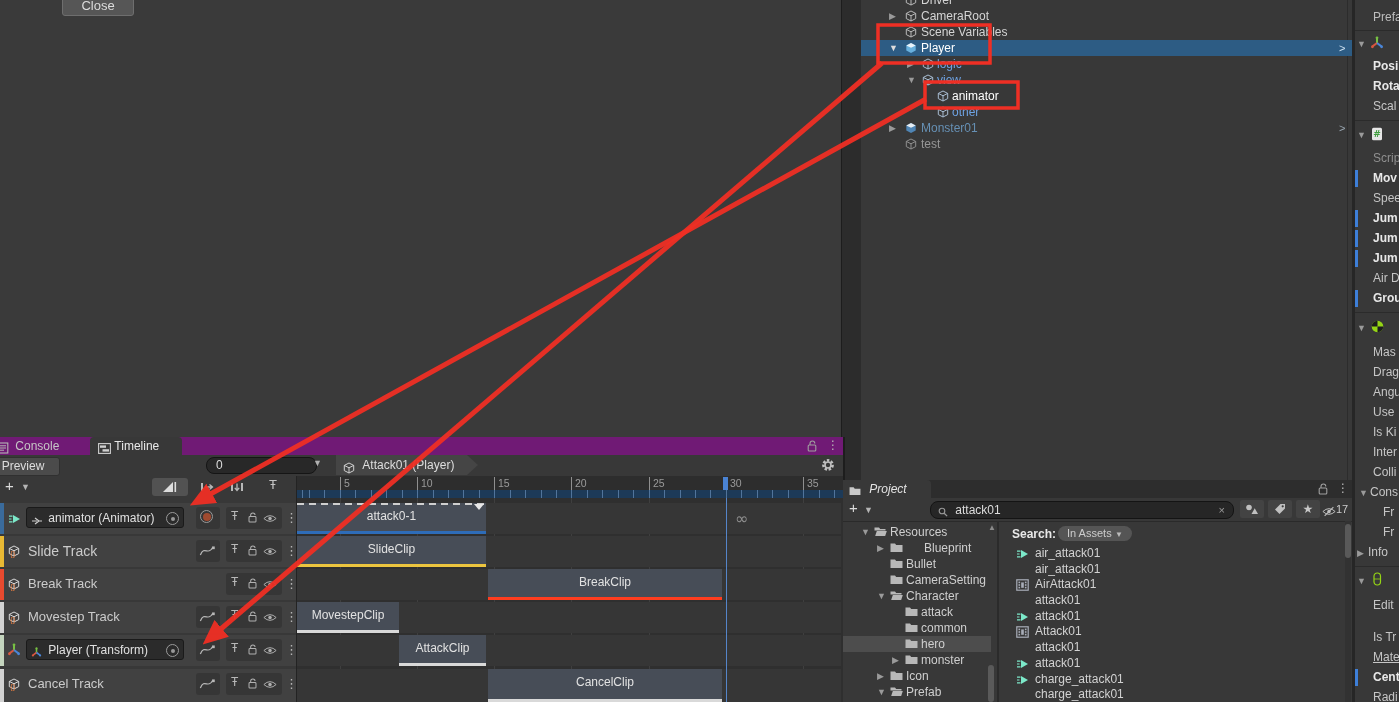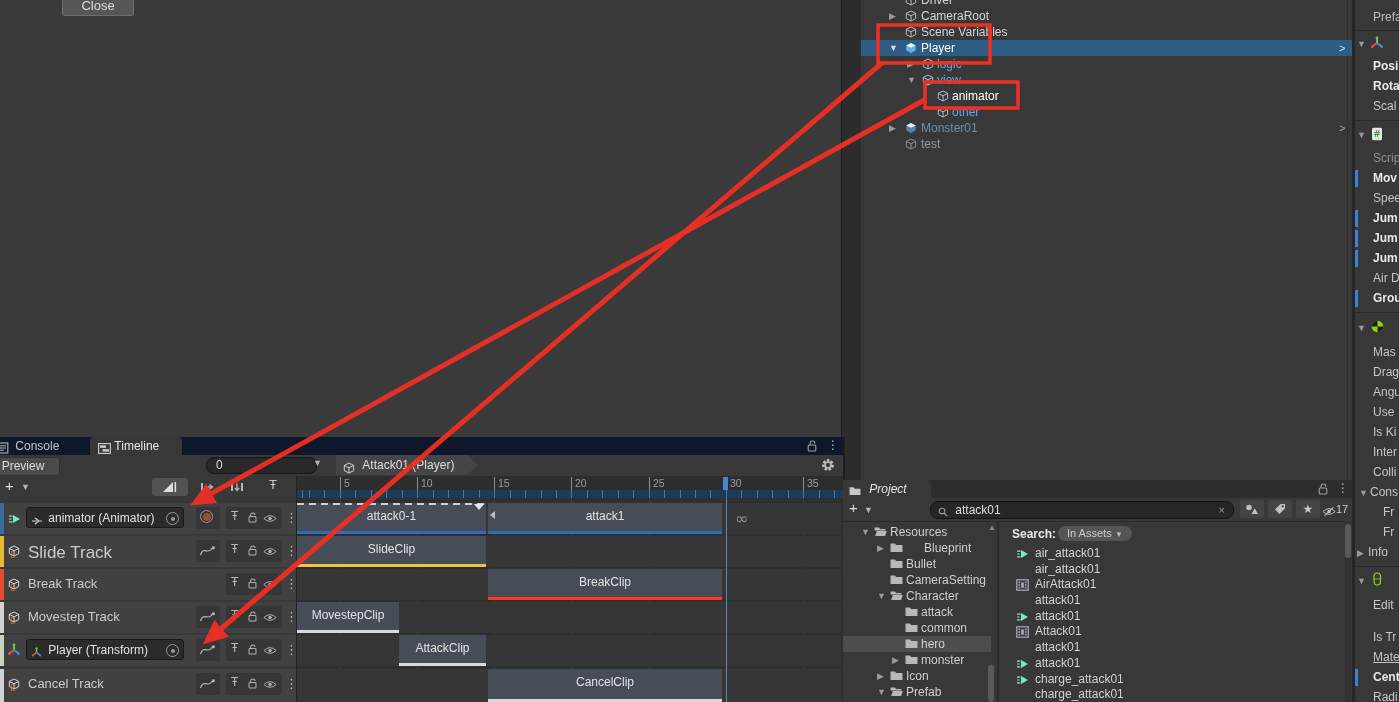--- a/index.html
+++ b/index.html
@@ -282,21 +282,21 @@
     <div class="irow" style="top:598px;">Edit</div>
     <div class="irow" style="top:630px;">Is Tr</div>
     <div class="irow" style="top:650px;text-decoration:underline;">Mate</div>
     <div class="ibar" style="top:669px;"></div>
     <div class="irow ibold" style="top:670px;">Cent</div>
     <div class="irow" style="top:690px;">Radi</div>
   </div>
 
   <div class="abs" style="left:0;top:437px;width:843px;height:265px;background:#383838;border-right:2px solid #1d1d1d;overflow:hidden;">
 
-    <div class="abs" style="left:0;top:0;width:843px;height:18px;background:#0f172a;">
+    <div class="abs" style="left:0;top:0;width:843px;height:18px;background:#701a75;">
       <div class="abs" style="left:0;top:0;width:86px;height:18px;line-height:18px;">
         <svg class="ico" width="12" height="12" style="margin:2px 0 0 -3px;color:#b5b5b5;">
             <use href="#sym-doc"></use>
           </svg>
         <span style="color:#c5c5c5;margin-left:3px;vertical-align:top;">Console</span>
       </div>
       <div class="abs" style="left:90px;top:0;width:92px;height:18px;line-height:18px;background:#383838;border-radius:4px 4px 0 0;padding-left:8px;box-sizing:border-box;">
         <svg class="ico" width="13" height="11" style="margin-top:3px;color:#cfcfcf;">
             <use href="#sym-tlwin"></use>
           </svg>
@@ -384,25 +384,20 @@
     <div class="lane" style="top:165px;"></div>
     <div class="lane" style="top:198px;"></div>
     <div class="lane" style="top:232px;height:33px;"></div>
 
     <div class="clip" style="left:297px;top:66px;width:189px;">
       <div class="abs" style="left:0;top:0;width:189px;height:2px;background:repeating-linear-gradient(90deg,#cfcfcf 0,#cfcfcf 7px,transparent 7px,transparent 12px);"></div>
       <span>attack0-1</span>
       <div class="abs" style="right:2px;top:1px;width:0;height:0;border-left:5px solid transparent;border-right:5px solid transparent;border-top:6px solid #e8e8e8;"></div>
       <div class="ub" style="background:#2e6cb8;"></div>
     </div>
-    <div class="clip" style="left:488px;top:66px;width:234px;">
-      <div class="abs" style="left:2px;top:8px;width:0;height:0;border-top:4px solid transparent;border-bottom:4px solid transparent;border-right:5px solid #bcbcbc;"></div>
-      <span>attack1</span>
-      <div class="ub" style="background:#2e6cb8;"></div>
-    </div>
     <span class="abs" style="left:735px;top:72px;color:#8f8f8f;font-size:16px;font-family:'DejaVu Sans',sans-serif;">∞</span>
     <div class="clip" style="left:297px;top:99px;width:189px;">
       <span>SlideClip</span>
       <div class="ub" style="background:#ecc53f;"></div>
     </div>
     <div class="clip" style="left:488px;top:132px;width:234px;">
       <span>BreakClip</span>
       <div class="ub" style="background:#ff3d1f;"></div>
     </div>
     <div class="clip" style="left:297px;top:165px;width:102px;">
@@ -447,21 +442,21 @@
       </div>
       <span class="abs" style="left:285px;top:7px;color:#b5b5b5;font-size:13px;">⋮</span>
     </div>
 
     <div class="trk" style="top:99px;">
       <div class="strip" style="background:#e8b934;"></div>
       <svg class="ico abs" width="12" height="12" style="left:8px;top:9px;color:#d8d8d8;">
           <use href="#sym-cube"></use>
         </svg>
       <span class="abs" style="left:10px;top:13px;color:#e07a3f;font-size:8px;">{}</span>
-      <span class="abs" style="left:28px;top:7px;color:#cbcbcb;font-size:17px;">Slide Track</span>
+      <span class="abs" style="left:28px;top:7px;color:#cbcbcb;font-size:14px;">Slide Track</span>
       <div class="tbtn" style="left:196px;width:24px;">
           <svg class="ico abs" width="18" height="13" style="left:3px;top:4px;color:#b8b8b8;">
             <use href="#sym-curve"></use>
           </svg>
         </div>
       <div class="tbtn" style="left:226px;width:56px;">
         <span class="abs" style="left:5px;top:2px;color:#b8b8b8;font-size:12px;">Ŧ</span>
         <svg class="ico abs" width="11" height="11" style="left:21px;top:5px;color:#b0b0b0;">
             <use href="#sym-lock"></use>
           </svg>

